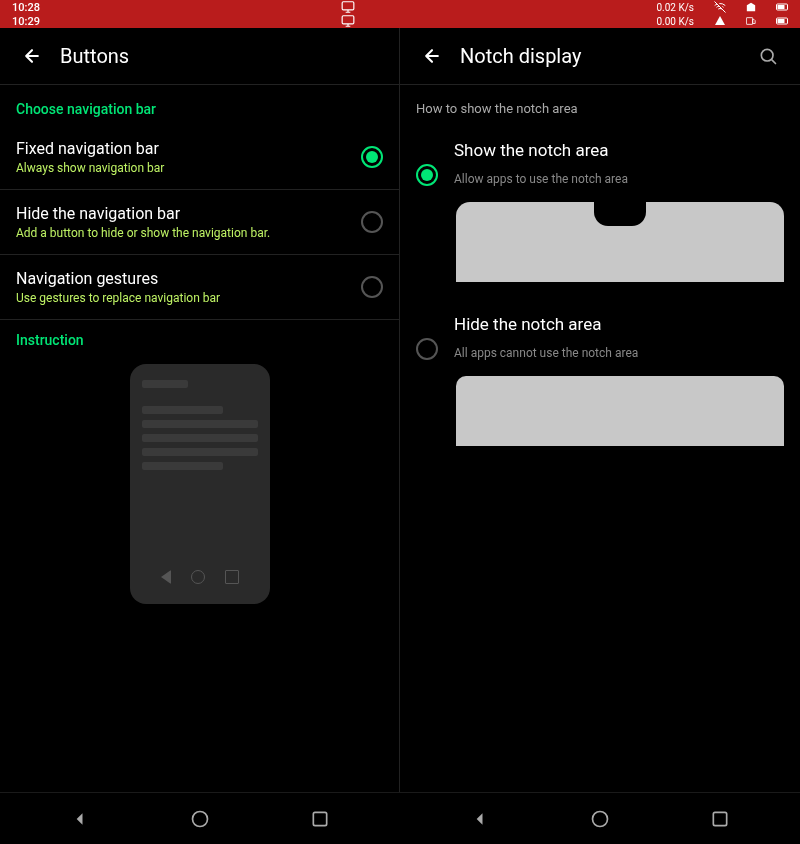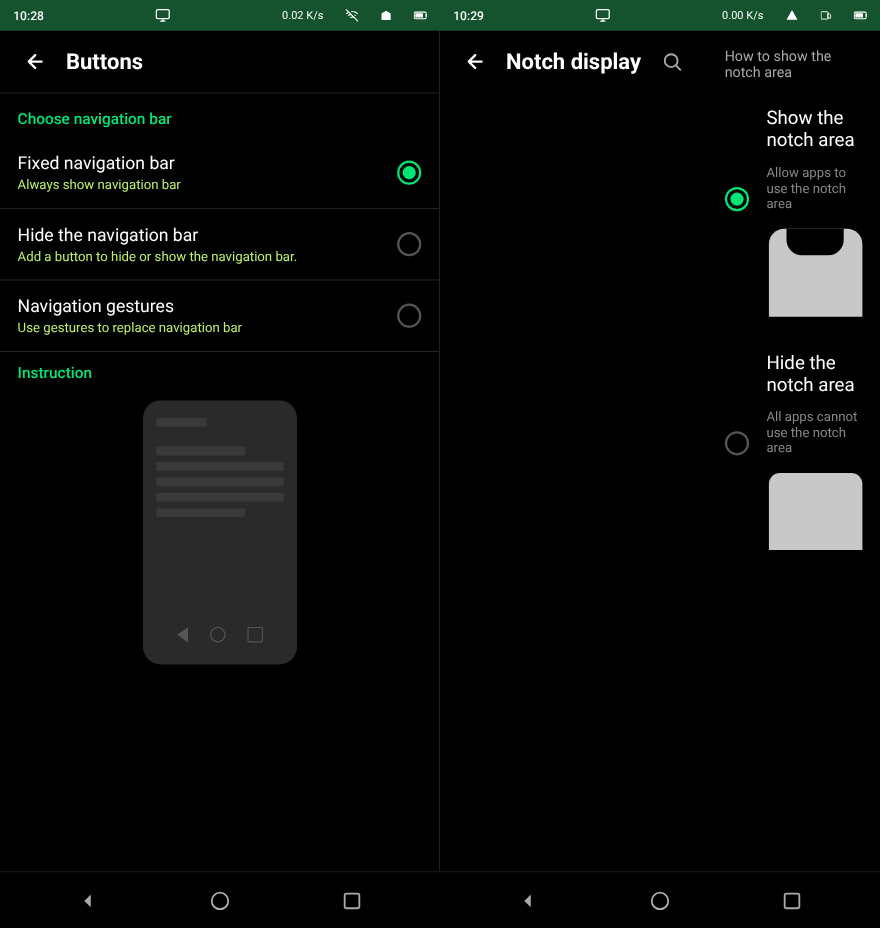--- a/index.html
+++ b/index.html
@@ -12,21 +12,22 @@
       overflow: hidden;
       display: flex;
       flex-direction: column;
     }
 
     
     .status-bars {
       display: flex;
       width: 100%;
       height: 28px;
-      background: #14532d;
+      background: #b91c1c;
+      flex-direction: column;
     }
     .status-bar {
       flex: 1;
       display: flex;
       align-items: center;
       justify-content: space-between;
       padding: 0 12px;
       font-size: 11px;
       color: #fff;
     }
@@ -52,34 +53,34 @@
       display: flex;
       flex-direction: column;
       border-right: 1px solid #222;
     }
 
     
     .right-panel {
       width: 400px;
       background: #000;
       display: flex;
-      flex-direction: row;
+      flex-direction: column;
     }
 
     
     .toolbar {
       height: 56px;
       display: flex;
       align-items: center;
       padding: 0 16px;
       gap: 12px;
     }
     .toolbar-title {
       font-size: 20px;
-      font-weight: 700;
+      font-weight: 400;
       color: #fff;
       flex: 1;
     }
     .back-btn {
       width: 32px;
       height: 32px;
       display: flex;
       align-items: center;
       justify-content: center;
       cursor: pointer;

